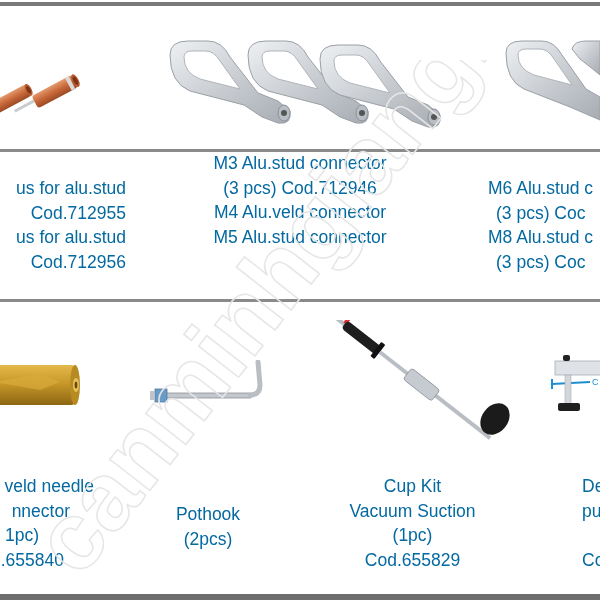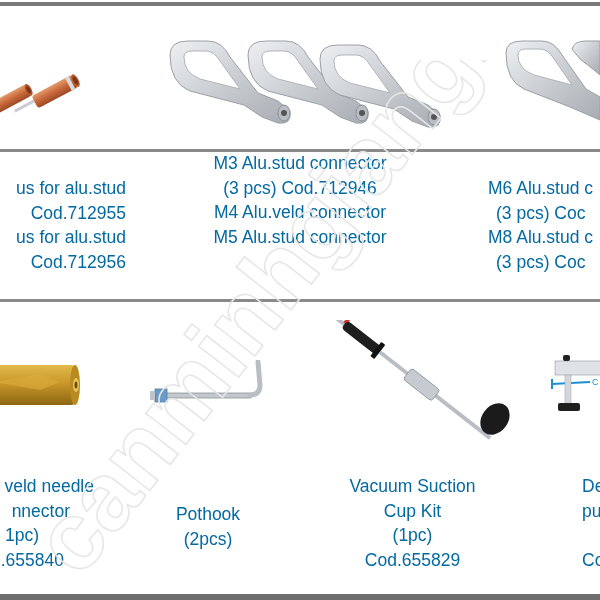--- a/index.html
+++ b/index.html
@@ -141,22 +141,22 @@
   <div style="padding-right:55px">1pc)</div>
   <div style="padding-right:30px">.655840</div>
 </div>
 
 <div class="cap" style="left:138px;top:502px;width:140px">
   <div>Pothook</div>
   <div>(2pcs)</div>
 </div>
 
 <div class="cap" style="left:330px;top:474px;width:165px">
+  <div>Cup Kit</div>
   <div>Vacuum Suction</div>
-  <div>Cup Kit</div>
   <div>(1pc)</div>
   <div>Cod.655829</div>
 </div>
 
 <div class="cap" style="left:582px;top:474px;text-align:left;width:40px">
   <div>De</div>
   <div>pu</div>
   <div>&nbsp;</div>
   <div>Co</div>
 </div>

